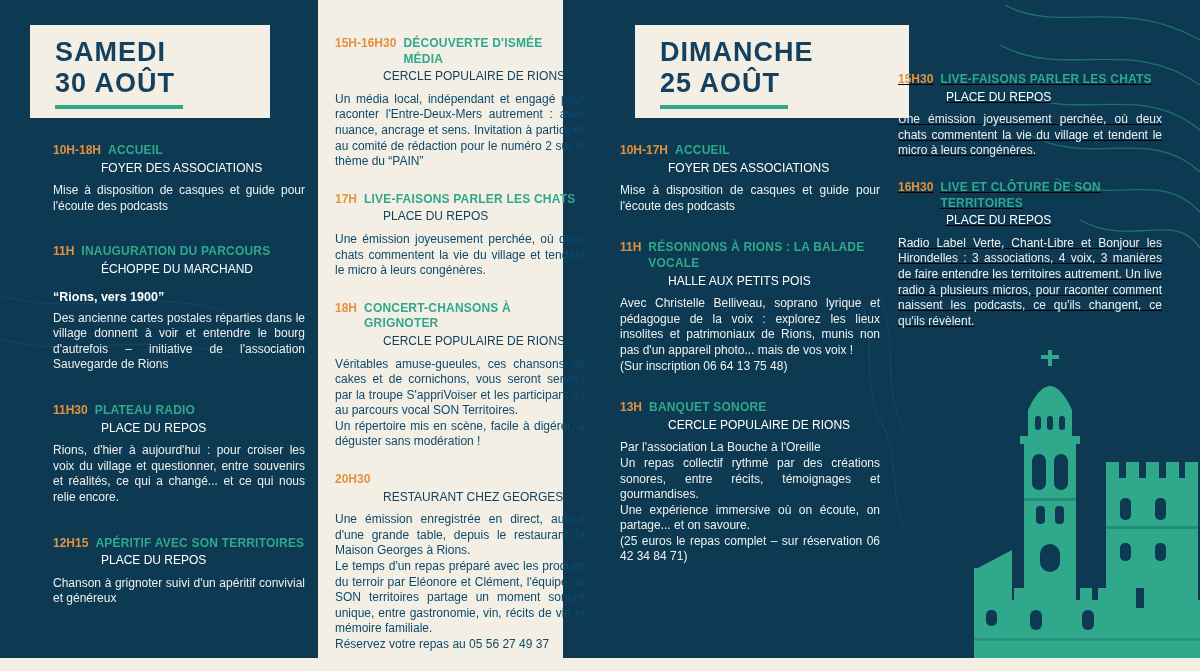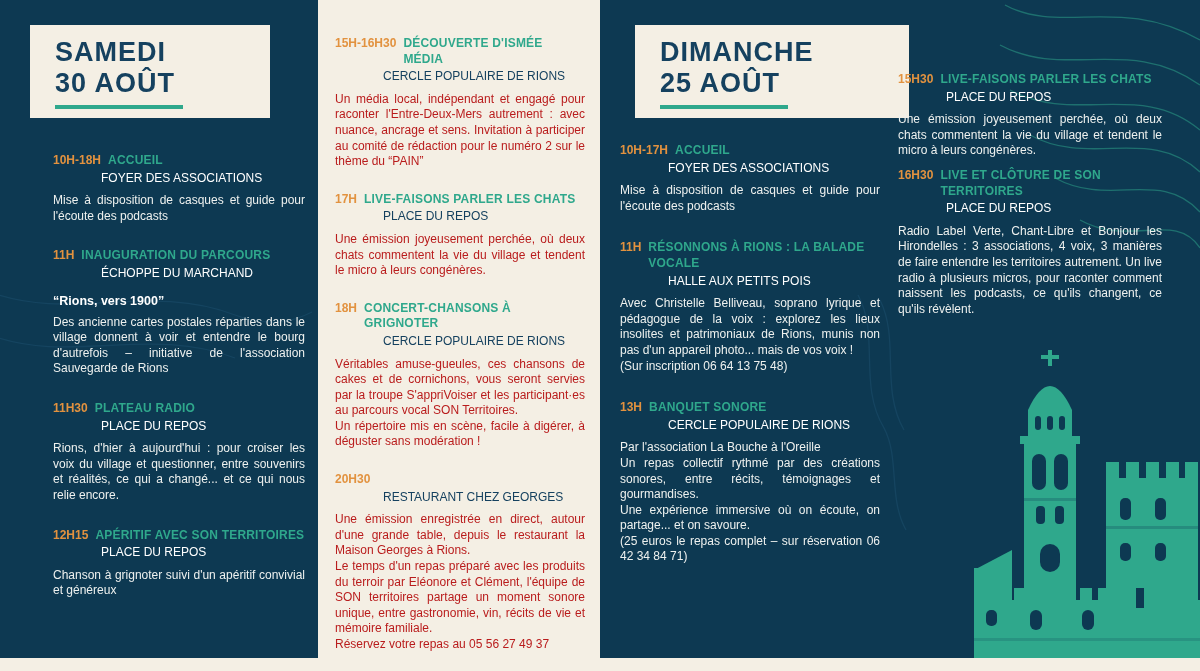--- a/index.html
+++ b/index.html
@@ -19,44 +19,44 @@
   }
   #saturday-header { left:30px;  width:240px; }
   #sunday-header   { left:635px; width:274px; }
   .day-name, .day-date {
     font-size:27px; font-weight:bold; color:#15415f;
     letter-spacing:1px; line-height:1.14;
   }
   .day-underline { width:128px; height:4px; background:#2fa88c; margin-top:6px; }
 
   .cream-panel {
-    position:absolute; left:318px; top:0; bottom:0; width:282px;
+    position:absolute; left:318px; top:0; bottom:0; width:245px;
     background:#f4efe4; padding:36px 15px 0 17px;
   }
 
   .events { display:flex; flex-direction:column; }
-  #col1 { position:absolute; left:53px;  top:153px; width:252px; gap:24px; }
+  #col1 { position:absolute; left:53px;  top:143px; width:252px; gap:30px; }
   #col2 { width:250px; gap:22px; }
   #col3 { position:absolute; left:620px; top:143px; width:260px; gap:26px; }
-  #col4 { position:absolute; left:898px; top:72px;  width:264px; gap:9px; }
+  #col4 { position:absolute; left:898px; top:72px;  width:264px; gap:21px;text-decoration:underline; }
 
   .event-head { display:flex; gap:7px; align-items:flex-start; }
   .time  { color:#e2923f; font-weight:bold; font-size:12px; line-height:1.3; white-space:nowrap; }
   .title { color:#2fa88c; font-weight:bold; font-size:12px; line-height:1.3; letter-spacing:.2px; }
   .venue { font-size:12px; line-height:1.3; margin-left:48px; margin-top:2px; }
   .lead  { font-size:12.5px; font-weight:bold; margin-top:12px; }
   .body  {
     font-size:12px; line-height:1.3; margin-top:7px;
     text-align:justify; white-space:pre-line;
   }
   .on-navy  .venue { color:#ffffff; }
   .on-navy  .lead  { color:#ffffff; }
   .on-navy  .body  { color:#eef1ef; }
   .on-cream .venue { color:#15415f; }
-  .on-cream .body  { color:#b91c1c; }
+  .on-cream .body  { color:#0c4a6e; }
 
   .church { position:absolute; right:0; bottom:13px; }
 </style>
 </head>
 <body>
 
 <svg class="bg-waves" width="1200" height="671" viewBox="0 0 1200 671">
   <g fill="none" stroke="#2fa88c" stroke-width="1.3" opacity="0.5">
     <path d="M1005,5 C1060,35 1120,-5 1200,40"></path>
     <path d="M1000,45 C1065,80 1130,35 1200,85"></path>

